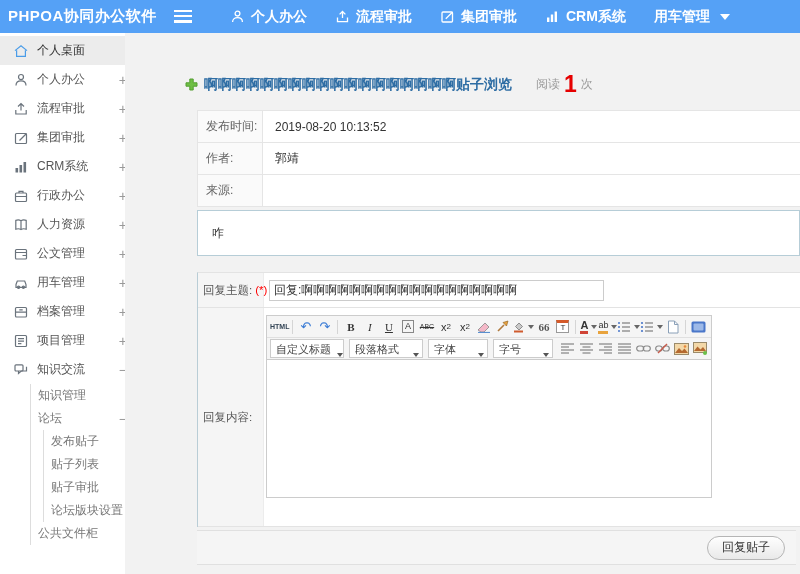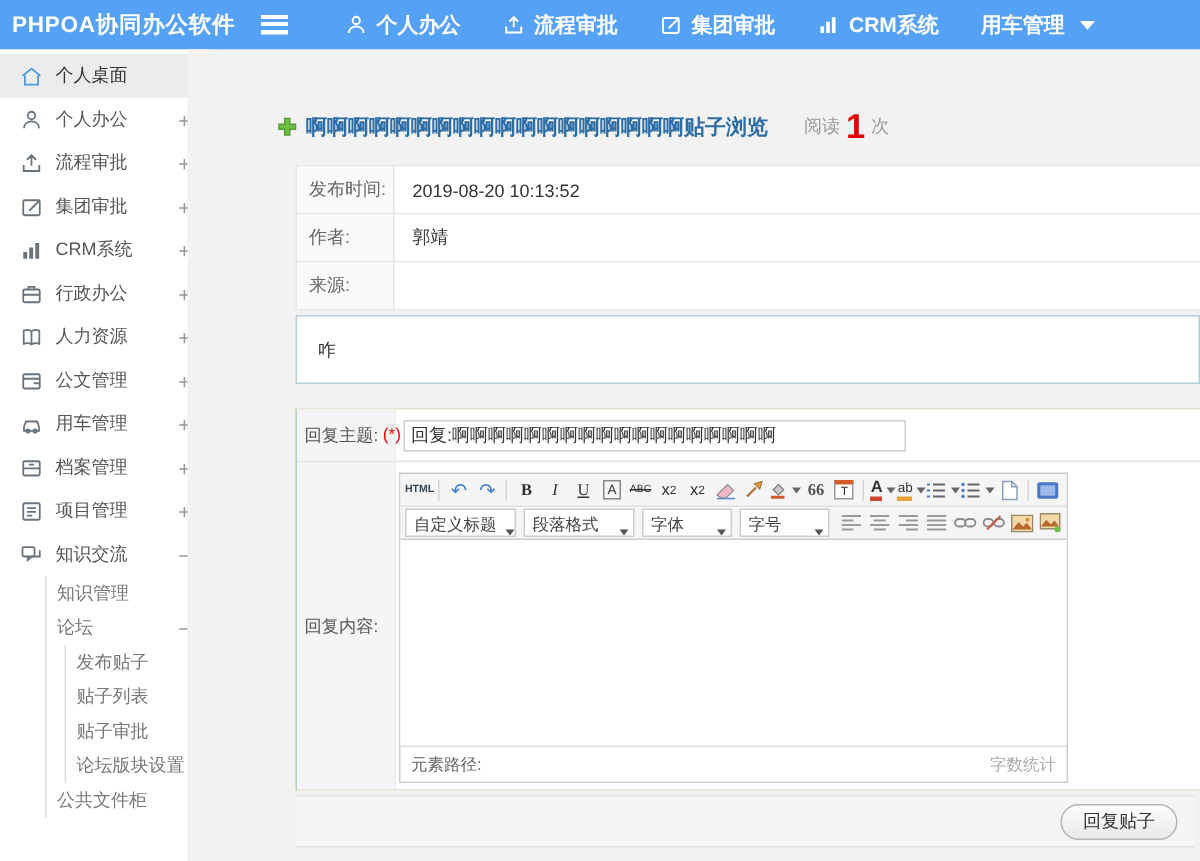--- a/index.html
+++ b/index.html
@@ -492,24 +492,20 @@
                   <path d="M1 9 4.5 4.5 7.5 7.5 10 5l3 4z" fill="#b5692f"></path>
                   <circle cx="12" cy="11" r="2" fill="#6abf4a"></circle>
                 </svg>
               </span>
             <span class="tbtn"></span>
 
           </div>
 
           <div class="edit-area"></div>
 
-          <div class="statusbar">
-            <span class="status-path">元素路径:</span>
-            <span class="status-count">字数统计</span>
-          </div>
 
         </div>
       </div>
     </div>
   </div>
 
   <div class="footer-bar">
     <button class="submit-btn">回复贴子</button>
   </div>
 

